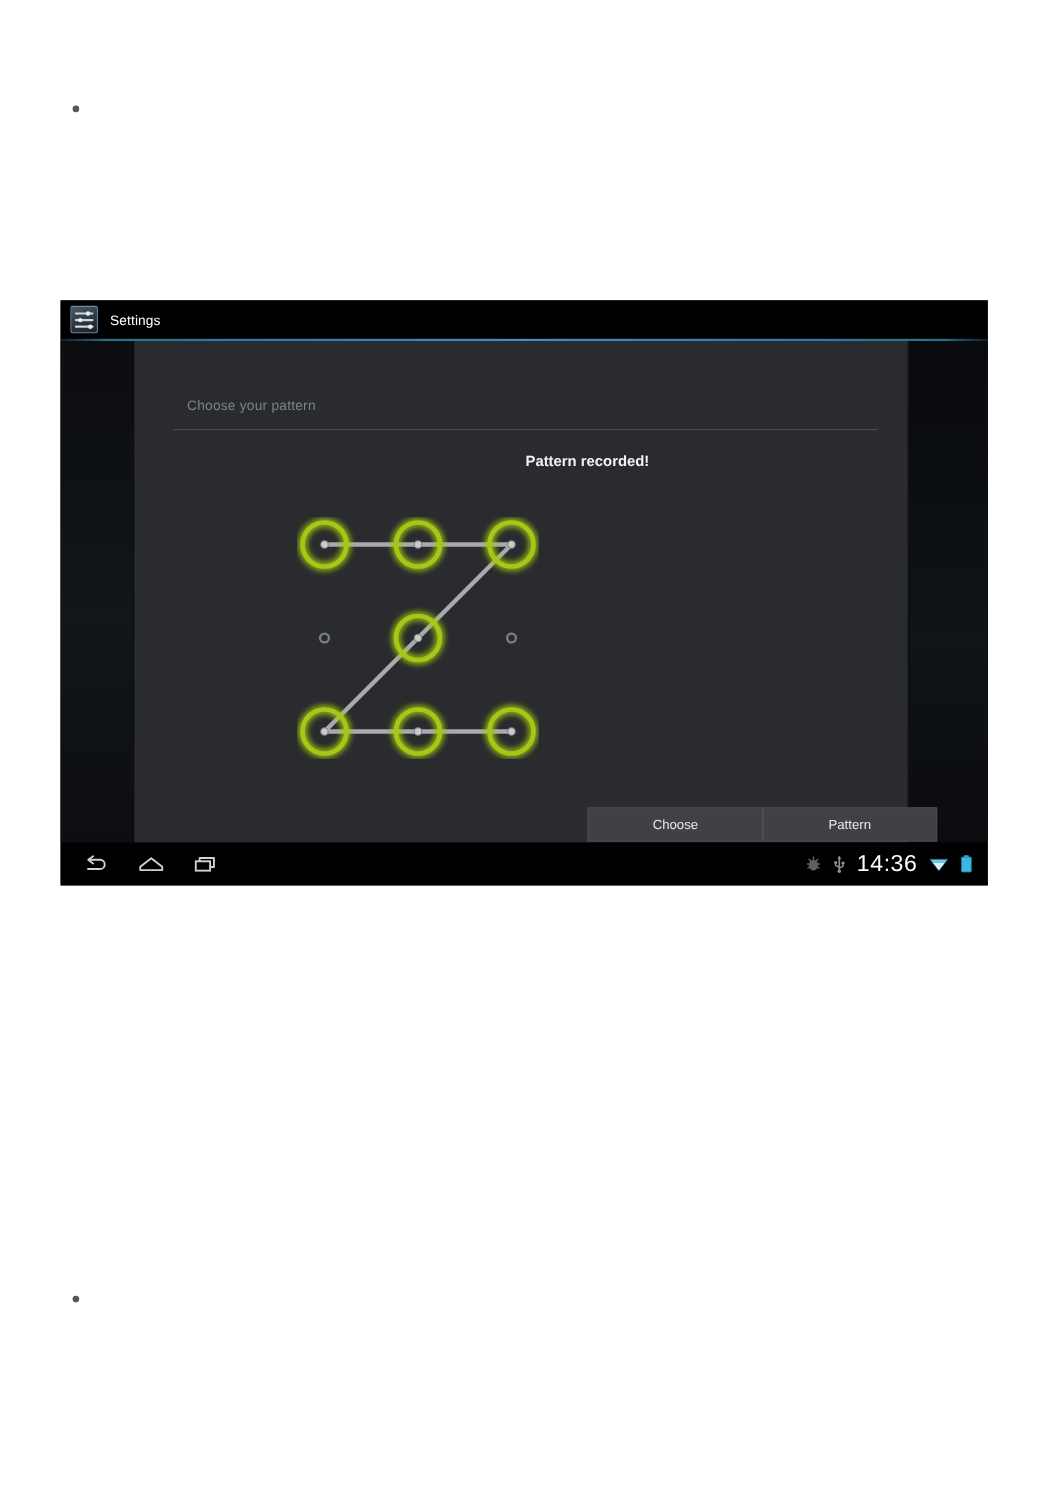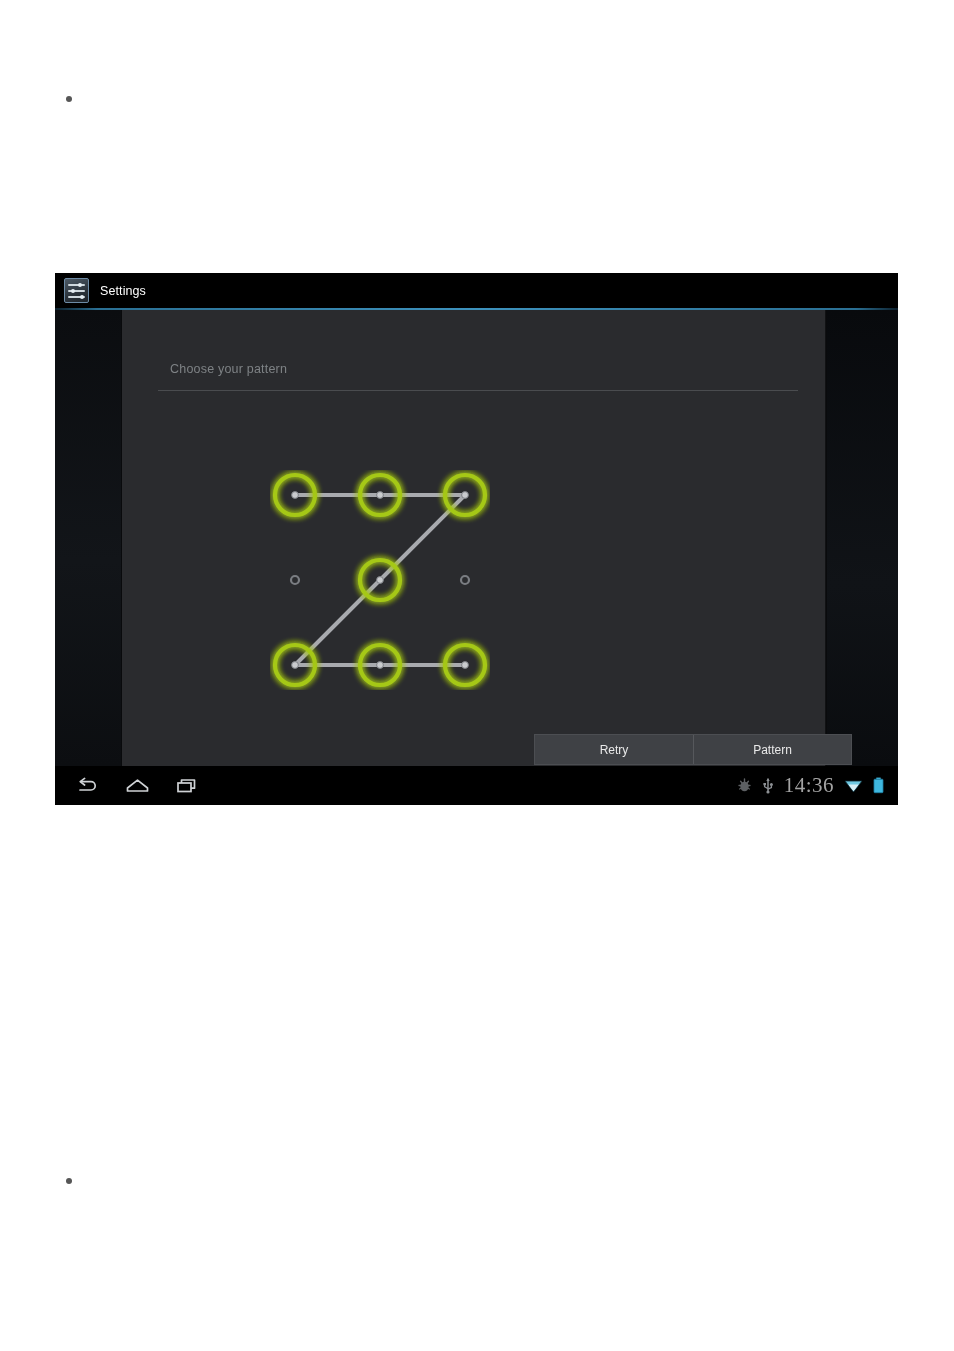--- a/index.html
+++ b/index.html
@@ -217,24 +217,24 @@
 
   .nav-right {
     margin-left: auto;
     display: flex;
     align-items: center;
     gap: 10px;
     padding-right: 14px;
   }
   .sys-icon { line-height: 0; }
   .clock {
-    color: #a3a3a3;
+    color: #ffffff;
     font-size: 21px;
     letter-spacing: .5px;
-    font-family: Liberation Serif, serif;
+    font-family: Liberation Sans, sans-serif;
   }
 </style>
 </head>
 <body>
 
 <div class="page">
 
   <div class="bullet bullet-top"></div>
 
   <div class="screenshot">
@@ -255,20 +255,21 @@
     <div class="tablet-body">
 
       <div class="left-rail"></div>
       <div class="right-rail"></div>
 
       <div class="content-panel">
 
         <div class="panel-header">Choose your pattern</div>
         <div class="panel-rule"></div>
 
+        <div class="status-msg">Pattern recorded!</div>
 
         <div class="pattern-area">
           <svg class="pattern-svg" width="220" height="220" viewBox="0 0 220 220">
             <defs>
               <filter id="glow" x="-60%" y="-60%" width="220%" height="220%">
                 <feGaussianBlur stdDeviation="3.2" result="b"></feGaussianBlur>
                 <feMerge>
                   <feMergeNode in="b"></feMergeNode>
                   <feMergeNode in="b"></feMergeNode>
                   <feMergeNode in="SourceGraphic"></feMergeNode>
@@ -301,21 +302,21 @@
             </g>
 
             <g fill="none" stroke="#7a7d82" stroke-width="2.2">
               <circle cx="25" cy="110" r="4"></circle>
               <circle cx="195" cy="110" r="4"></circle>
             </g>
           </svg>
         </div>
 
         <div class="btn-row">
-          <div class="btn">Retry</div>
+          <div class="btn">Choose</div>
           <div class="btn">Pattern</div>
         </div>
 
       </div>
     </div>
 
     <div class="navbar">
 
       <div class="nav-left">
         <span class="nav-btn">

